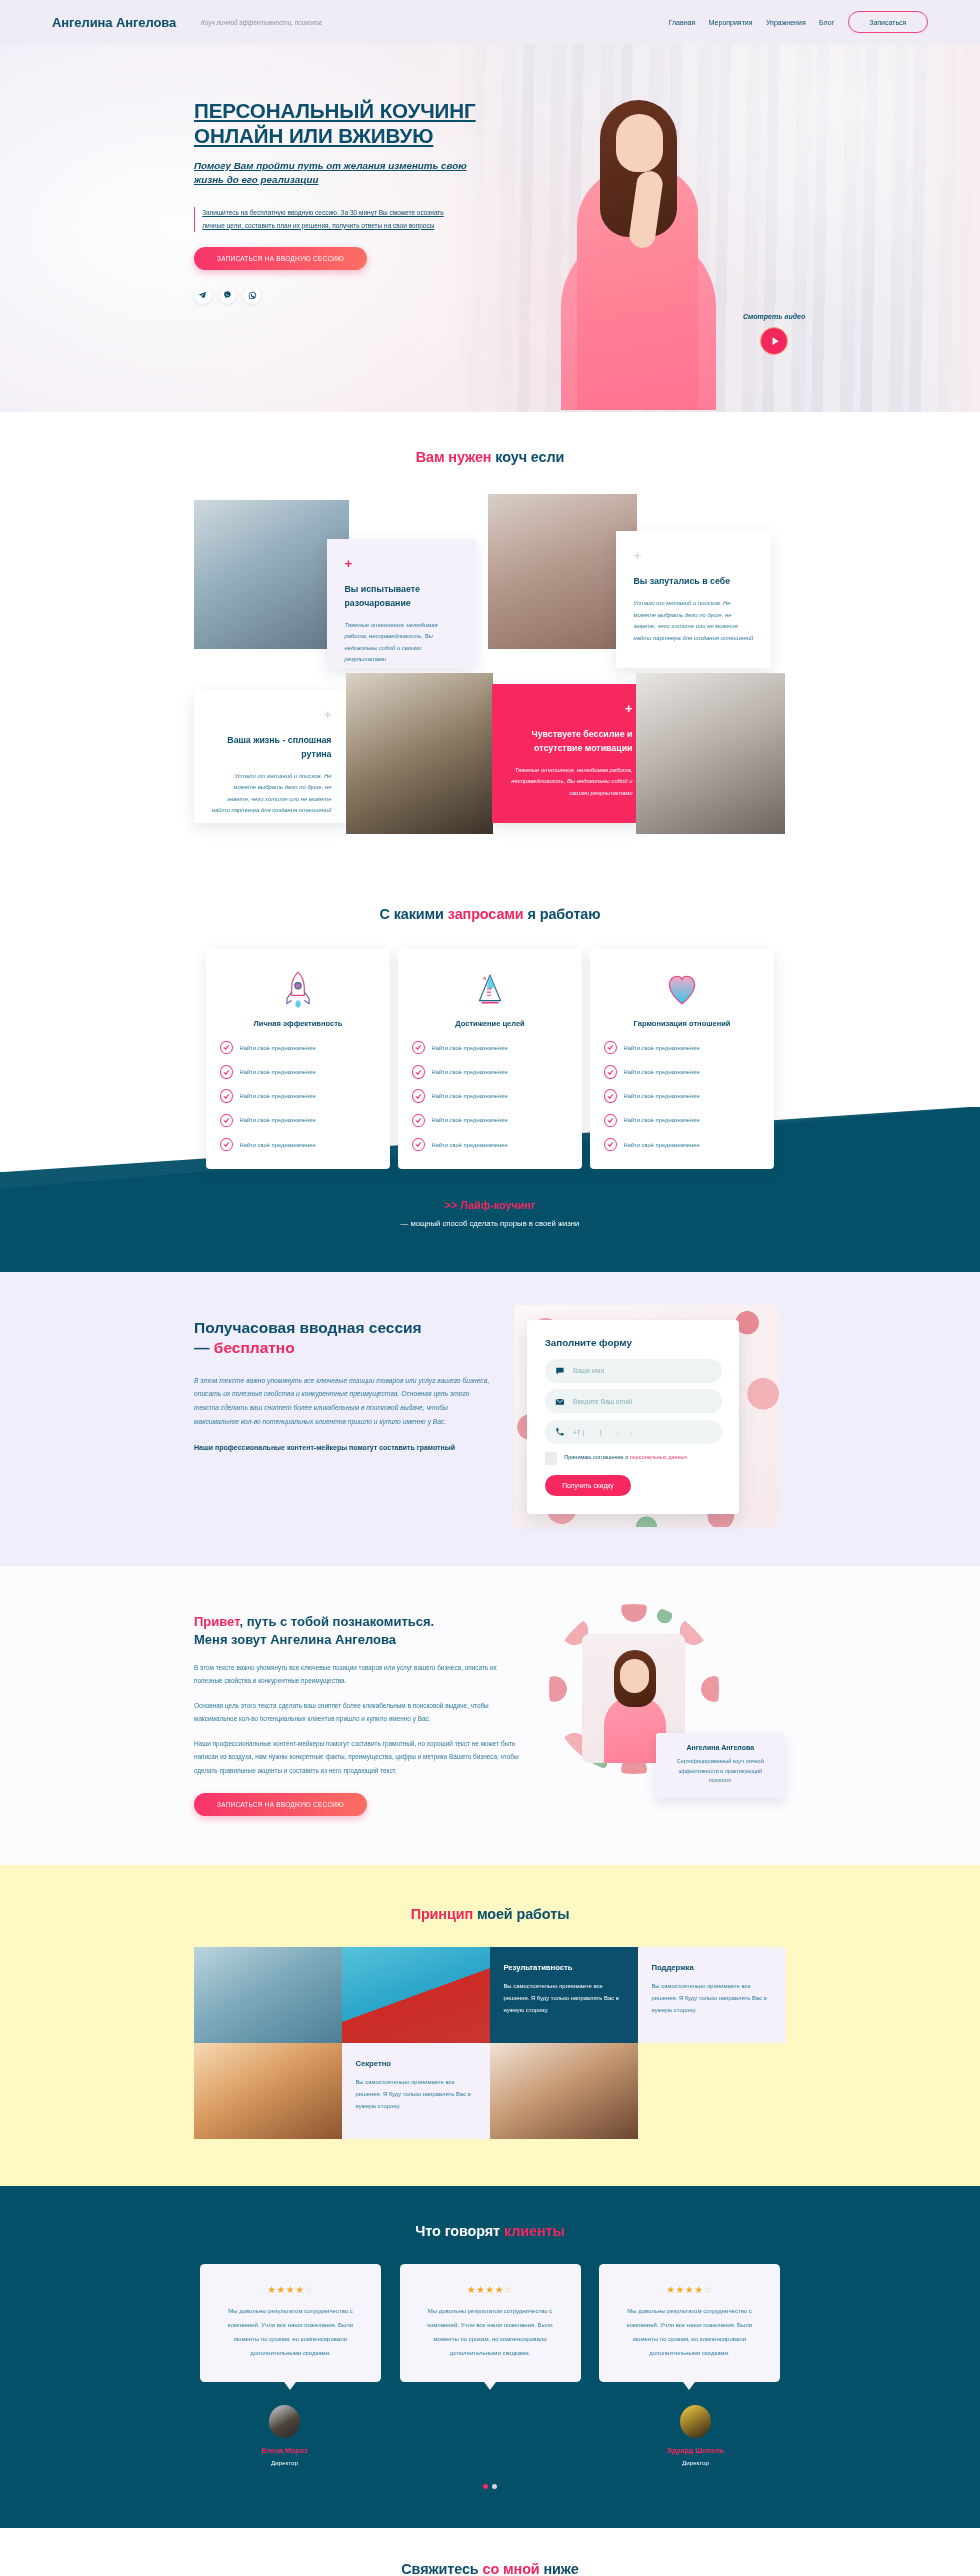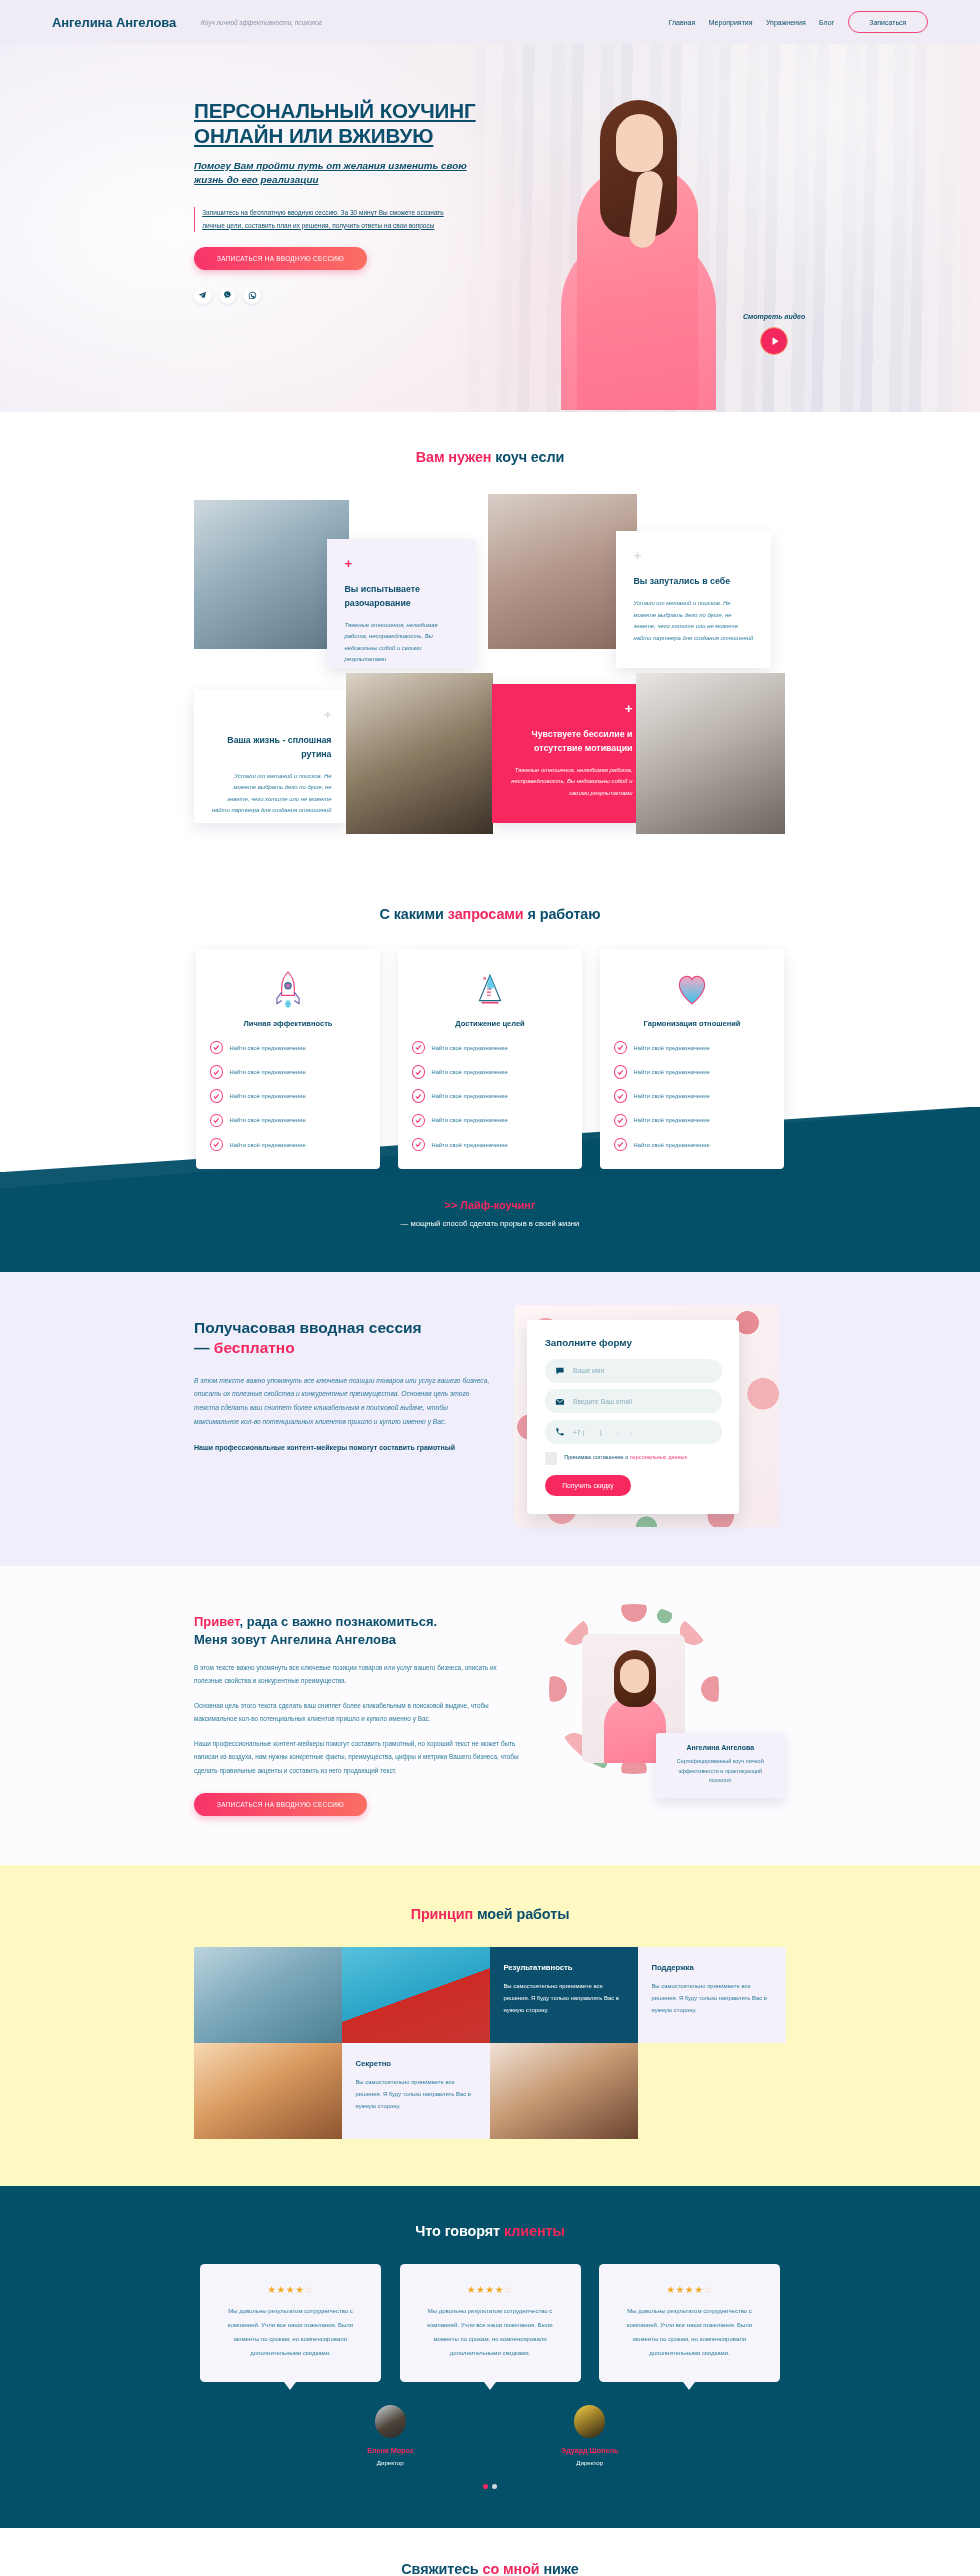--- a/index.html
+++ b/index.html
@@ -177,21 +177,21 @@
   .cif-p.wh { color: #fff; }
   .ta-right { text-align: right; }
 
   .ph-a { background: linear-gradient(150deg,#cfd9de 0%,#97b0be 40%,#5e7684 100%); }
   .ph-b { background: linear-gradient(160deg,#d8cfc8 0%,#b69a8e 45%,#8a6a5e 100%); }
   .ph-c { background: linear-gradient(155deg,#dbd3c7 0%,#8c7b63 50%,#3c3228 100%); }
   .ph-d { background: linear-gradient(155deg,#e8e6e3 0%,#b9b2ab 45%,#6d6560 100%); }
 
   
   .requests { padding: 36px 0 0; background: #fff; position: relative; }
-  .req-cards { margin-top: 27px; display: flex; gap: 18px; justify-content: center; position: relative; z-index: 5; }
+  .req-cards { margin-top: 27px; display: flex; gap: 8px; justify-content: center; position: relative; z-index: 5; }
   .req-card {
     width: 184px; background: #fff; border-radius: 4.1px;
     box-shadow: 0 4.1px 13.4px rgba(40,60,90,.12);
     padding: 18.5px 14.4px 17.5px; text-align: center;
   }
   .req-ico { height: 43px; display:flex; align-items:center; justify-content:center; margin-bottom: 8.2px; }
   .req-ico svg { width: 34px; height: 39px; }
   .req-h { font-size: 7.5px; font-weight: bold; color: #0b4f6c; margin-bottom: 13.4px; }
   .req-list { text-align: left; }
   .req-li { display: flex; align-items: center; gap: 6.7px; margin-bottom: 10.8px; }
@@ -354,21 +354,21 @@
     position: relative; text-align: center;
   }
   .tst-card:after {
     content: ""; position: absolute; left: 50%; bottom: -8.2px; margin-left: -6.2px;
     border-left: 6.2px solid transparent; border-right: 6.2px solid transparent;
     border-top: 8.8px solid #f6f5fc;
   }
   .stars { color: #f4a61f; font-size: 9.8px; letter-spacing: 0.5px; margin-bottom: 10.3px; }
   .stars .half { color: #f4a61f; opacity: .45; }
   .tst-p { font-size: 6px; line-height: 2.3; color: #2e7c9b; }
-  .tst-people { margin-top: 23px; display: flex; gap: 18.5px; justify-content: center; }
+  .tst-people { margin-top: 23px; display: flex; gap: 18.5px; justify-content: space-between; }
   .tst-person { width: 181px; text-align: center; }
   .tst-av {
     width: 31px; height: 33px; border-radius: 50%; margin: 0 auto 8.2px;
   }
   .av1 { background: linear-gradient(150deg,#cfd6dd 0%,#4d4338 55%,#2b2a2f 100%); }
   .av2 { background: linear-gradient(150deg,#f0e1cf 0%,#c2906c 50%,#b6363f 100%); }
   .av3 { background: linear-gradient(150deg,#f2d14a 0%,#9a7c29 45%,#2b2115 100%); }
   .tst-name { font-size: 7.2px; font-weight: bold; color: #f7275f; margin-bottom: 4.1px; }
   .tst-role { font-size: 6.2px; color: #ffffff; }
   .dots { margin-top: 17.5px; display: flex; gap: 4.1px; justify-content: center; }
@@ -712,21 +712,21 @@
           <button class="btn-pink">Получить скидку</button>
         </div>
       </div>
     </div>
   </section>
 
   <section class="about">
     <div class="container ab-grid">
       <div class="ab-left">
         <h2 class="ab-h">
-          <span class="pink">Привет</span><span>, рада с важно познакомиться.</span><br>
+          <span class="pink">Привет</span><span>, путь с тобой познакомиться.</span><br>
           <span>Меня зовут Ангелина Ангелова</span>
         </h2>
         <p class="ab-p">В этом тексте важно упомянуть все ключевые позиции товаров или услуг вашего бизнеса, описать их полезные свойства и конкурентные преимущества.</p>
         <p class="ab-p">Основная цель этого текста сделать ваш сниппет более кликабельным в поисковой выдаче, чтобы максимальное кол-во потенциальных клиентов пришло и купило именно у Вас.</p>
         <p class="ab-p">Наши профессиональные контент-мейкеры помогут составить грамотный, но хороший текст не может быть написан из воздуха, нам нужны конкретные факты, преимущества, цифры и метрики Вашего бизнеса, чтобы сделать правильные акценты и составить из него продающий текст.</p>
         <button class="btn-cta">ЗАПИСАТЬСЯ НА ВВОДНУЮ СЕССИЮ</button>
       </div>
 
       <div class="ab-right">
         <div class="ab-wreath"></div>

